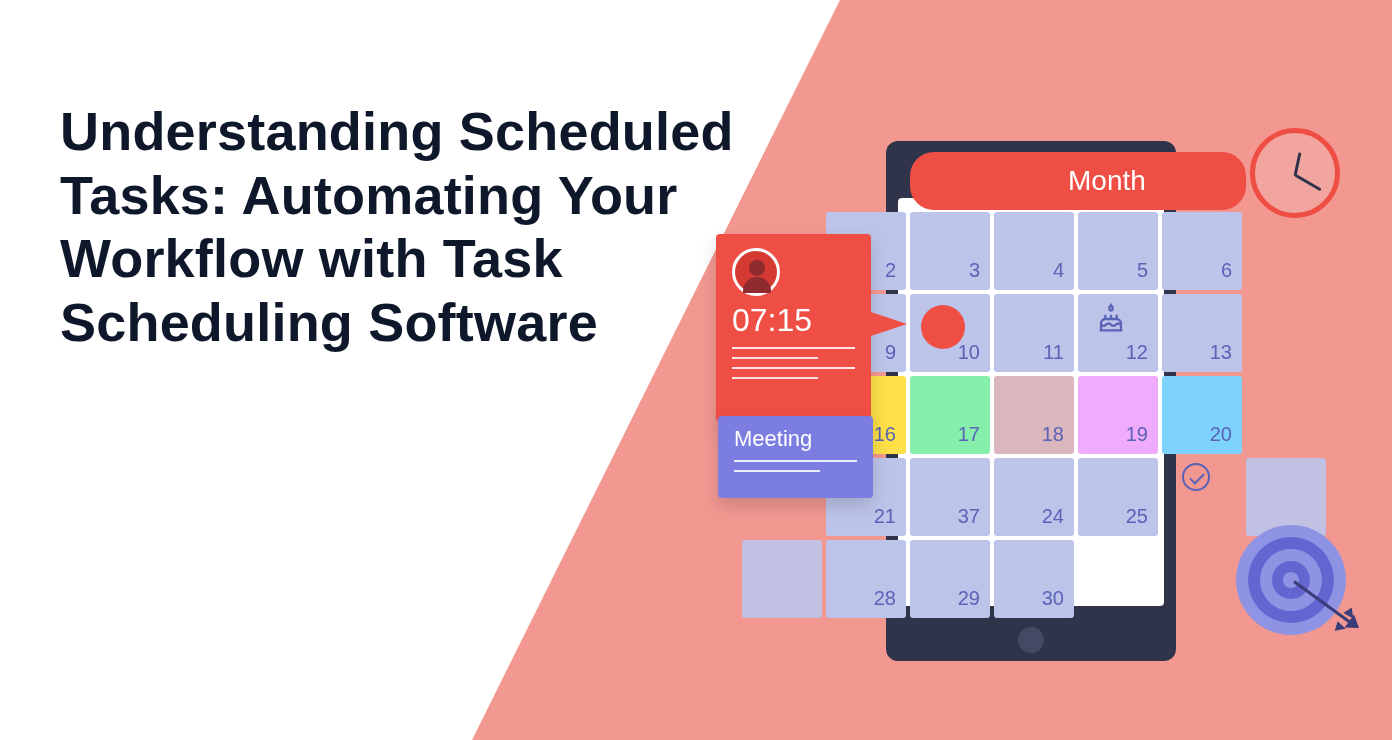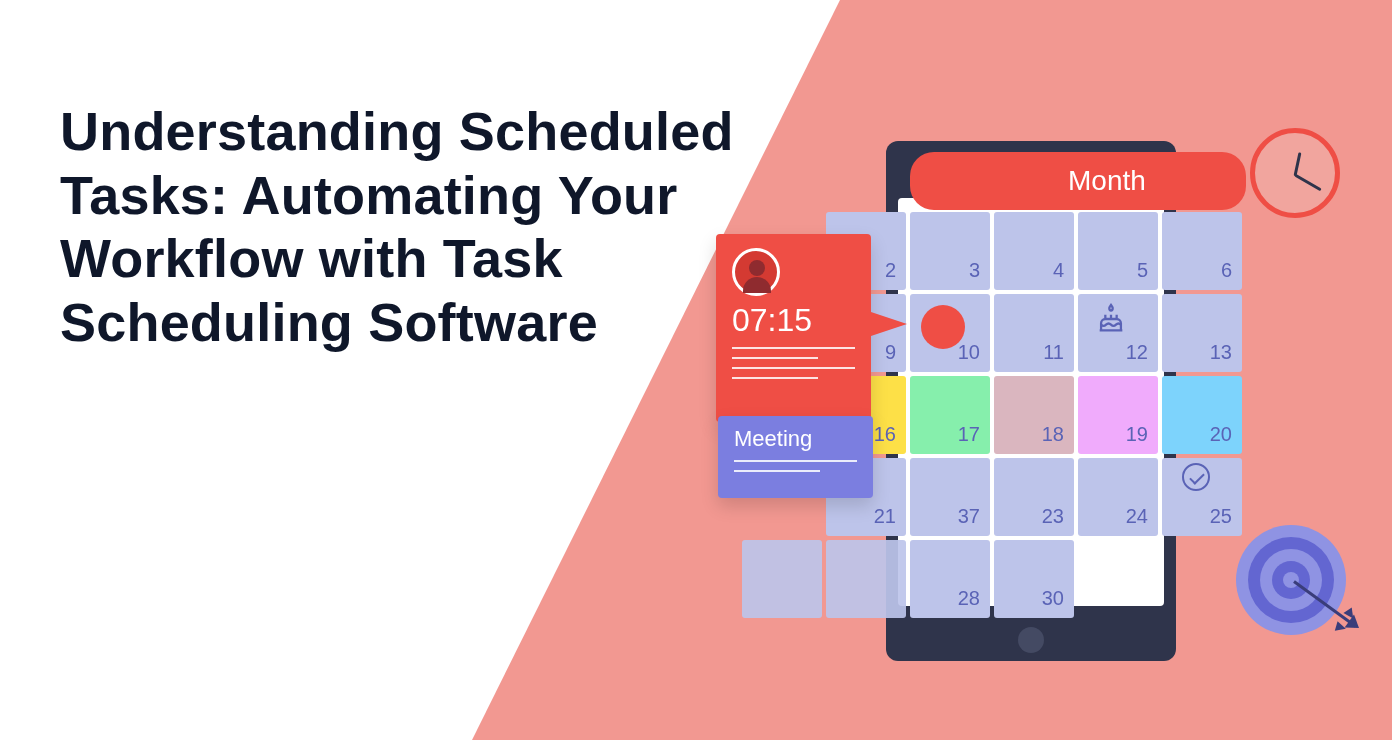--- a/index.html
+++ b/index.html
@@ -220,34 +220,34 @@
   </div>
 
   <div class="cell hidden"></div>
   <div class="cell">
       <span class="num">21</span>
     </div>
   <div class="cell">
       <span class="num">37</span>
     </div>
   <div class="cell">
-      <span class="num">23</span>
-    </div>
-  <div class="cell">
       <span class="num">24</span>
     </div>
   <div class="cell">
       <span class="num">25</span>
     </div>
   <div class="cell hidden"></div>
 
   <div class="cell blank"></div>
   <div class="cell blank"></div>
   <div class="cell">
       <span class="num">28</span>
+    </div>
+  <div class="cell">
+      <span class="num">29</span>
     </div>
   <div class="cell">
       <span class="num">30</span>
     </div>
   <div class="cell hidden"></div>
 </div>
 
 <div class="dot9"></div>
 
 <div class="event-card">

